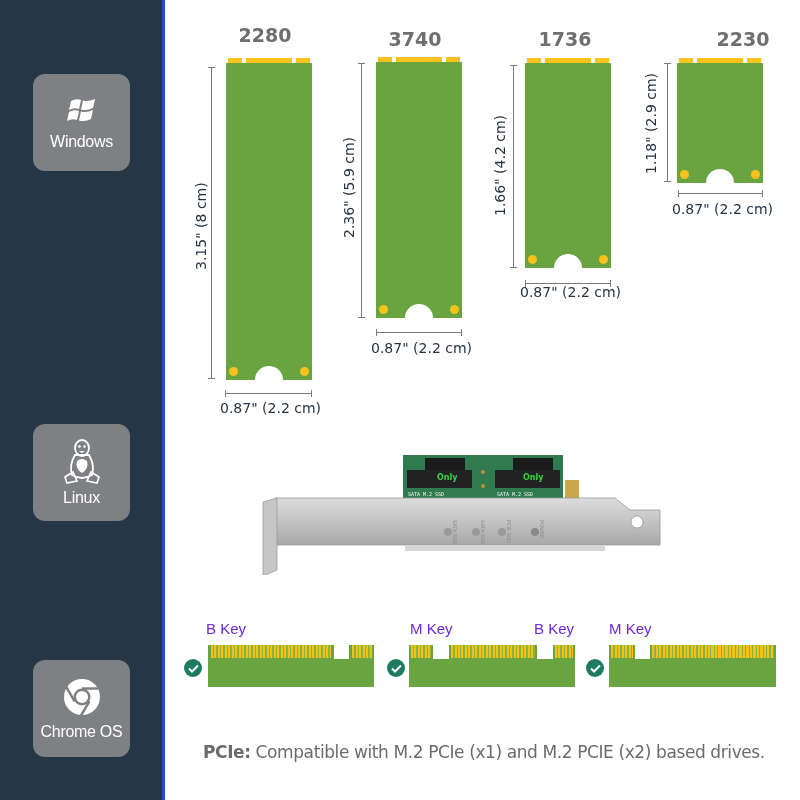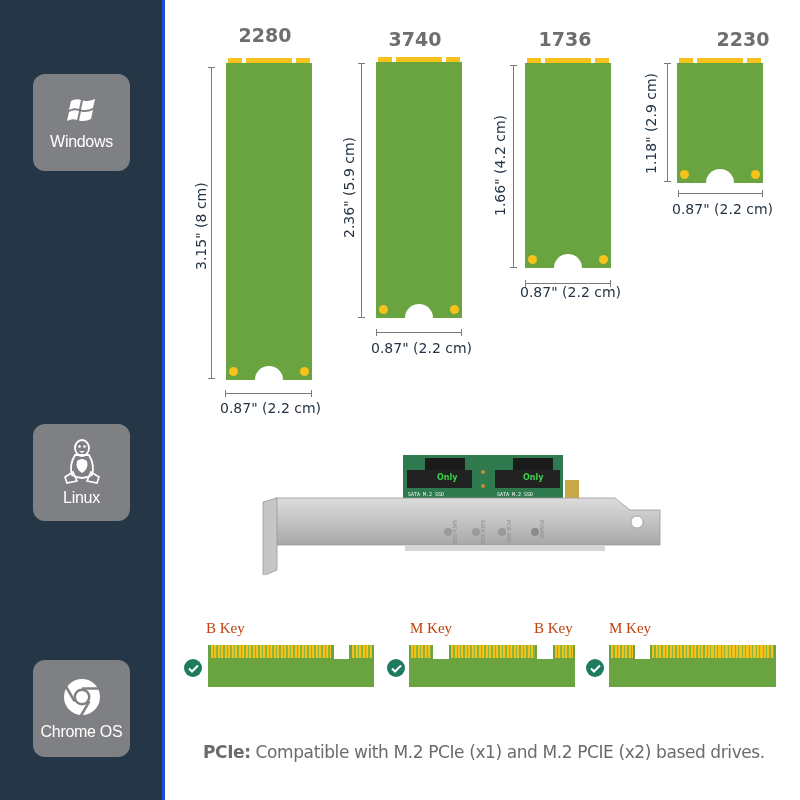--- a/index.html
+++ b/index.html
@@ -24,21 +24,21 @@
     .vline::before { top: 0; } .vline::after { bottom: 0; }
     .hline { position: absolute; height: 1px; background: #7a7a7a; }
     .hline::before, .hline::after { content: ""; position: absolute; top: -3px; width: 1px; height: 7px; background: #7a7a7a; }
     .hline::before { left: 0; } .hline::after { right: 0; }
 
     .dim-text { position: absolute; font-family: "DejaVu Sans", sans-serif; font-size: 14px; color: #233445; white-space: nowrap; }
     .dim-vert { transform-origin: left top; transform: rotate(-90deg); }
 
     .card-photo { position: absolute; left: 255px; top: 450px; width: 410px; height: 125px; }
 
-    .key-label { position: absolute; font-family: Liberation Serif, serif; font-size: 15px; color: #c2410c; }
+    .key-label { position: absolute; font-family: Liberation Sans, sans-serif; font-size: 15px; color: #6d28d9; }
     .connector { position: absolute; height: 42px; background: #69a441; }
     .connector .pins { position: absolute; top: 0; height: 13px;
       background: repeating-linear-gradient(90deg, #f2c21a 0 2px, #8cb33c 2px 3.5px); }
     .connector .notch { position: absolute; top: 0; height: 9px; background: #fff; }
     .check { position: absolute; width: 18px; height: 18px; border-radius: 50%; background: #1e7b5f; display: flex; align-items: center; justify-content: center; }
 
     .note { position: absolute; left: 203px; top: 740px; width: 590px; font-family: "DejaVu Sans", sans-serif; font-size: 17px; line-height: 25px; color: #6b6b6b; letter-spacing: -0.4px; }
     .note b { color: #6b6b6b; }
   </style>
 </head>

